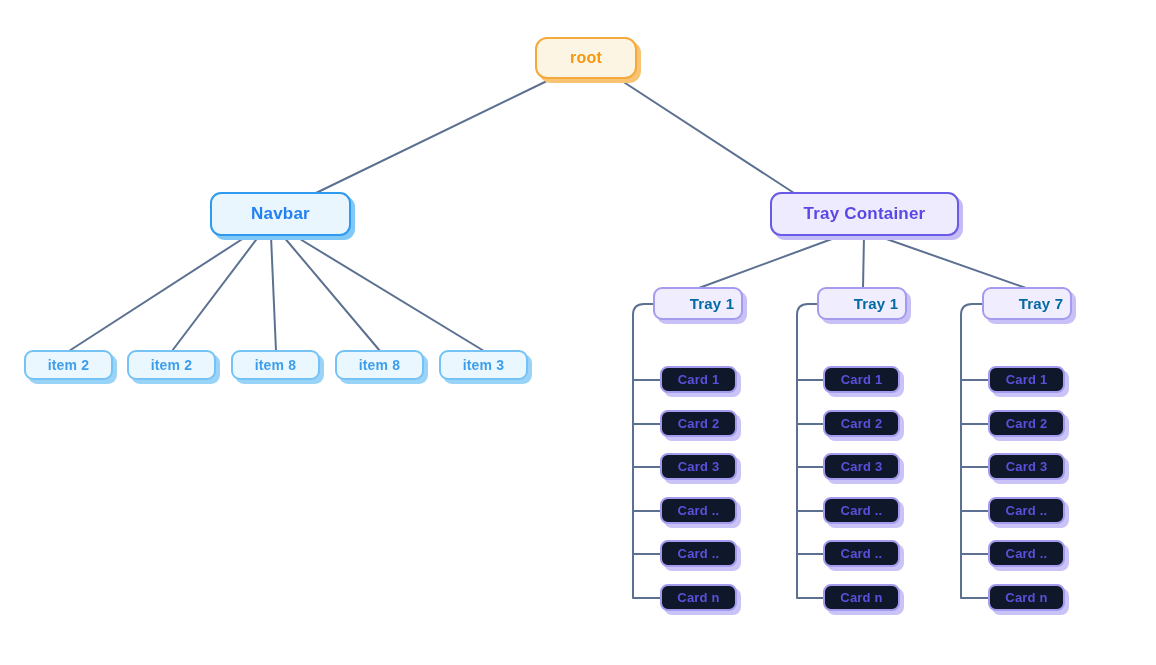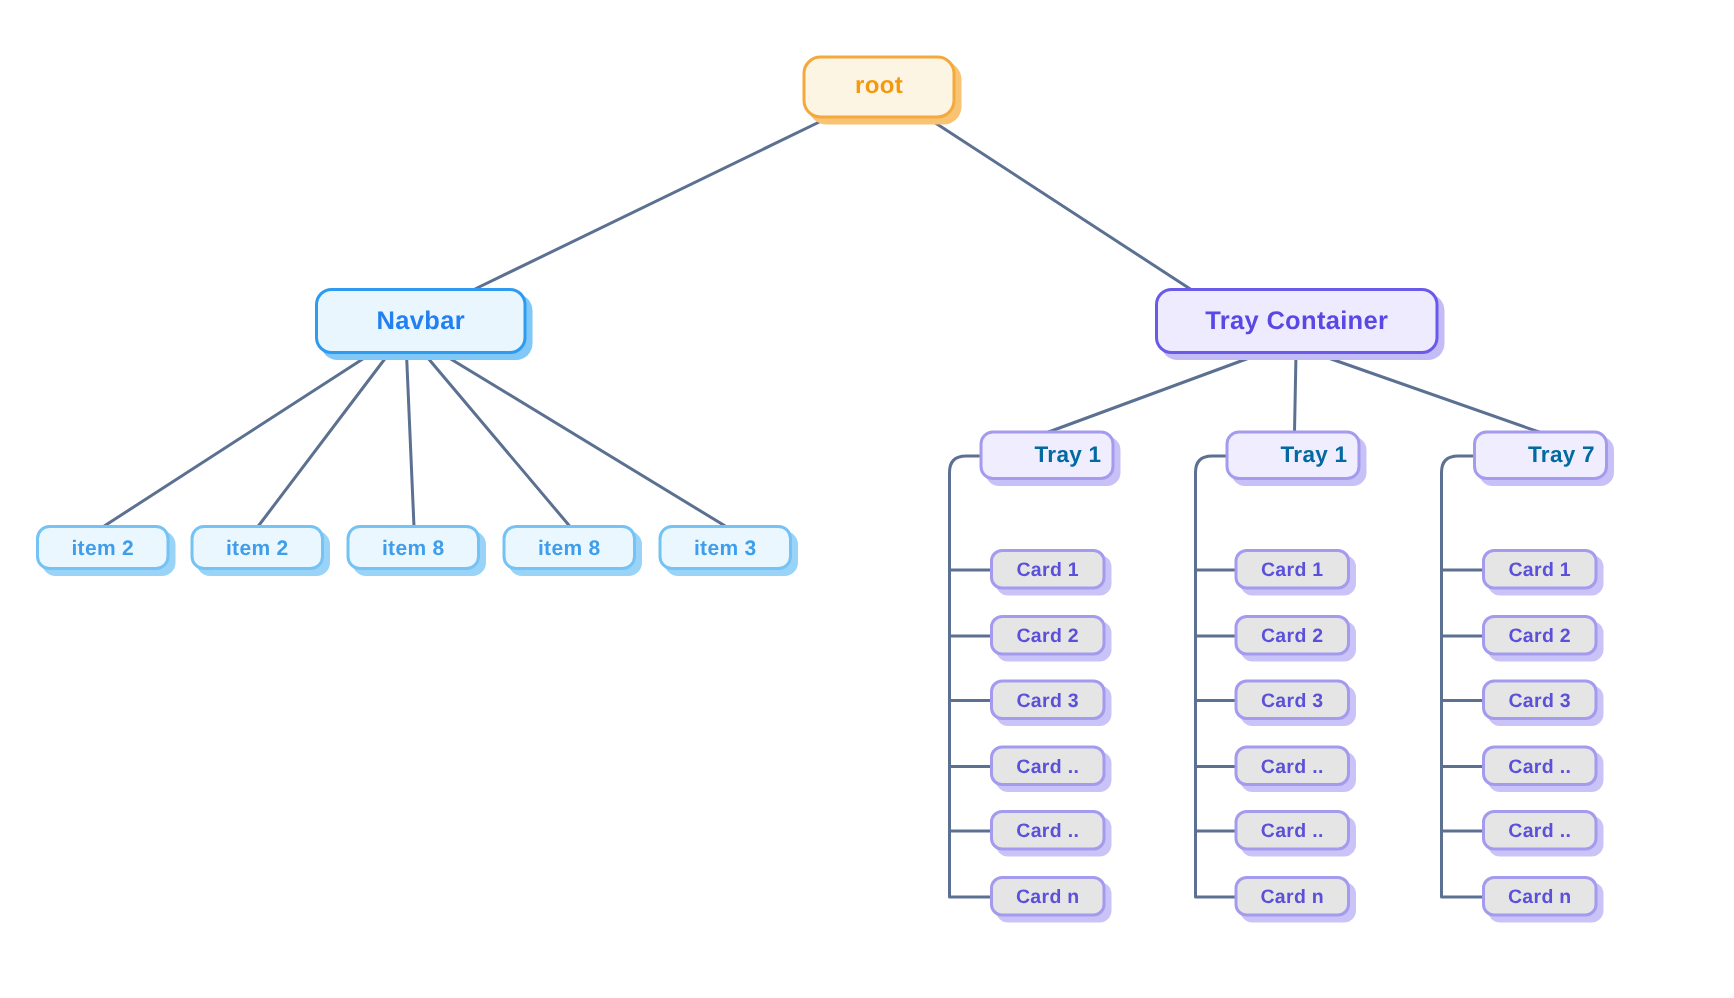--- a/index.html
+++ b/index.html
@@ -29,21 +29,21 @@
   }
   .n-item {
     width:89px; height:30px; background:#EAF7FE; border:2px solid #74C3F4;
     border-radius:9px; color:#3E9EEB; font-size:14px; box-shadow:4px 4px 0 #99D3F8;
   }
   .n-tray {
     width:90px; height:33px; background:#EFEDFE; border:2px solid #A49BEF;
     border-radius:9px; color:#0369a1; font-size:15px; box-shadow:4px 4px 0 #C7C1F7;padding-left:28px;
   }
   .n-card {
-    width:77px; height:27px; background:#e5e5e5; border:2px solid #A49BEF;
+    width:77px; height:27px; background:#0f172a; border:2px solid #A49BEF;
     border-radius:8px; color:#5B50DA; font-size:13px; box-shadow:4px 4px 0 #C9C3F7;
   }
 </style>
 </head>
 <body>
 
 <div class="canvas">
 
   <svg class="edges" viewBox="0 0 1156 665">
     <path d="M551 79 L316 193"></path>

